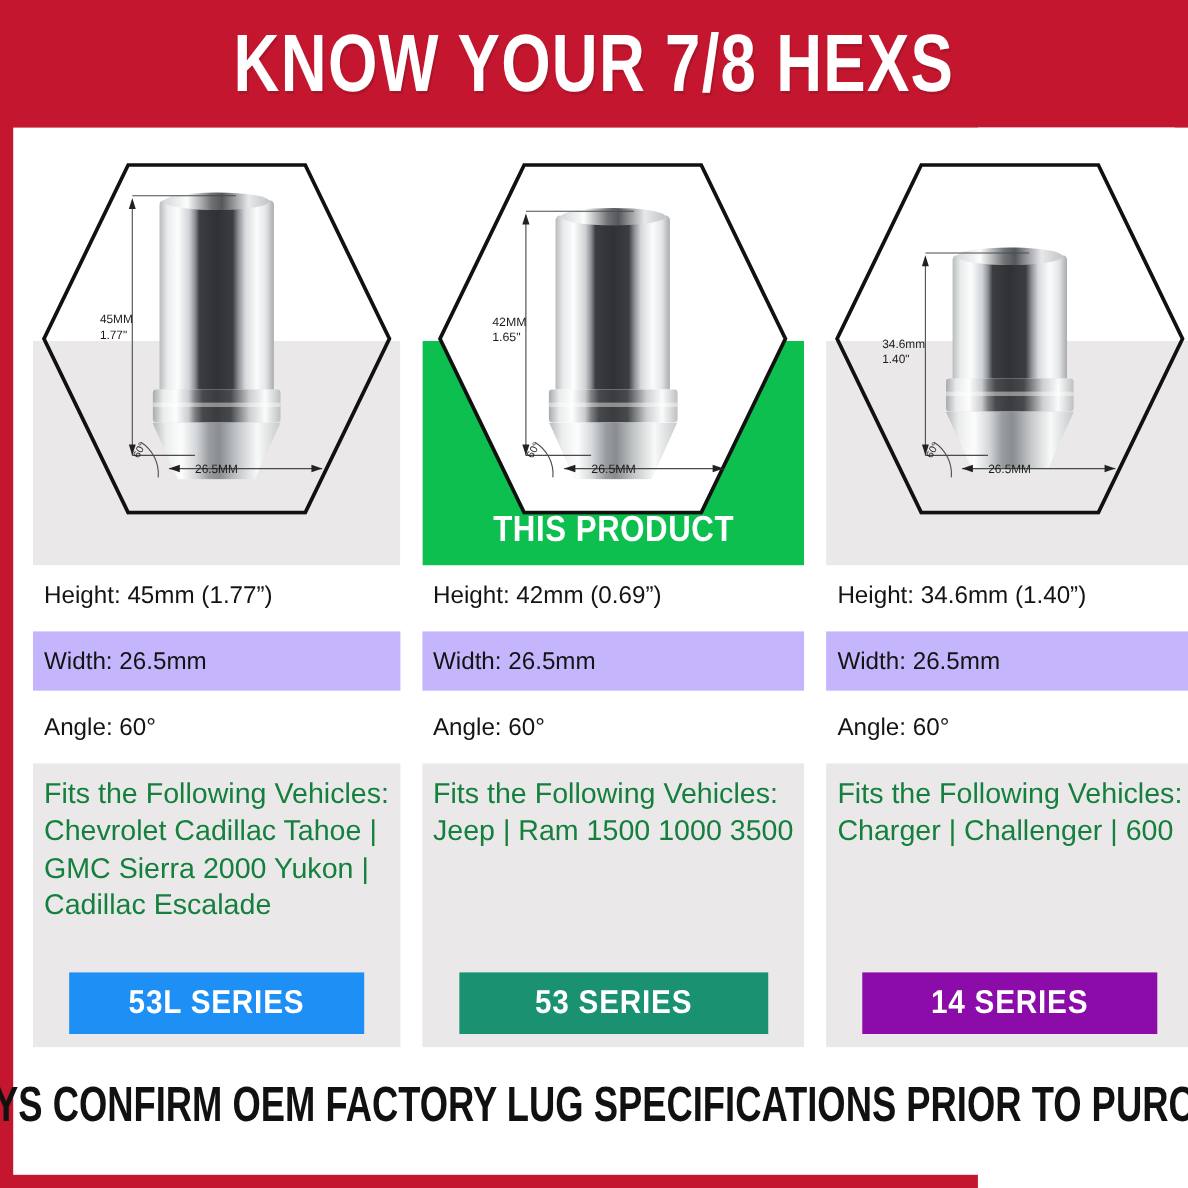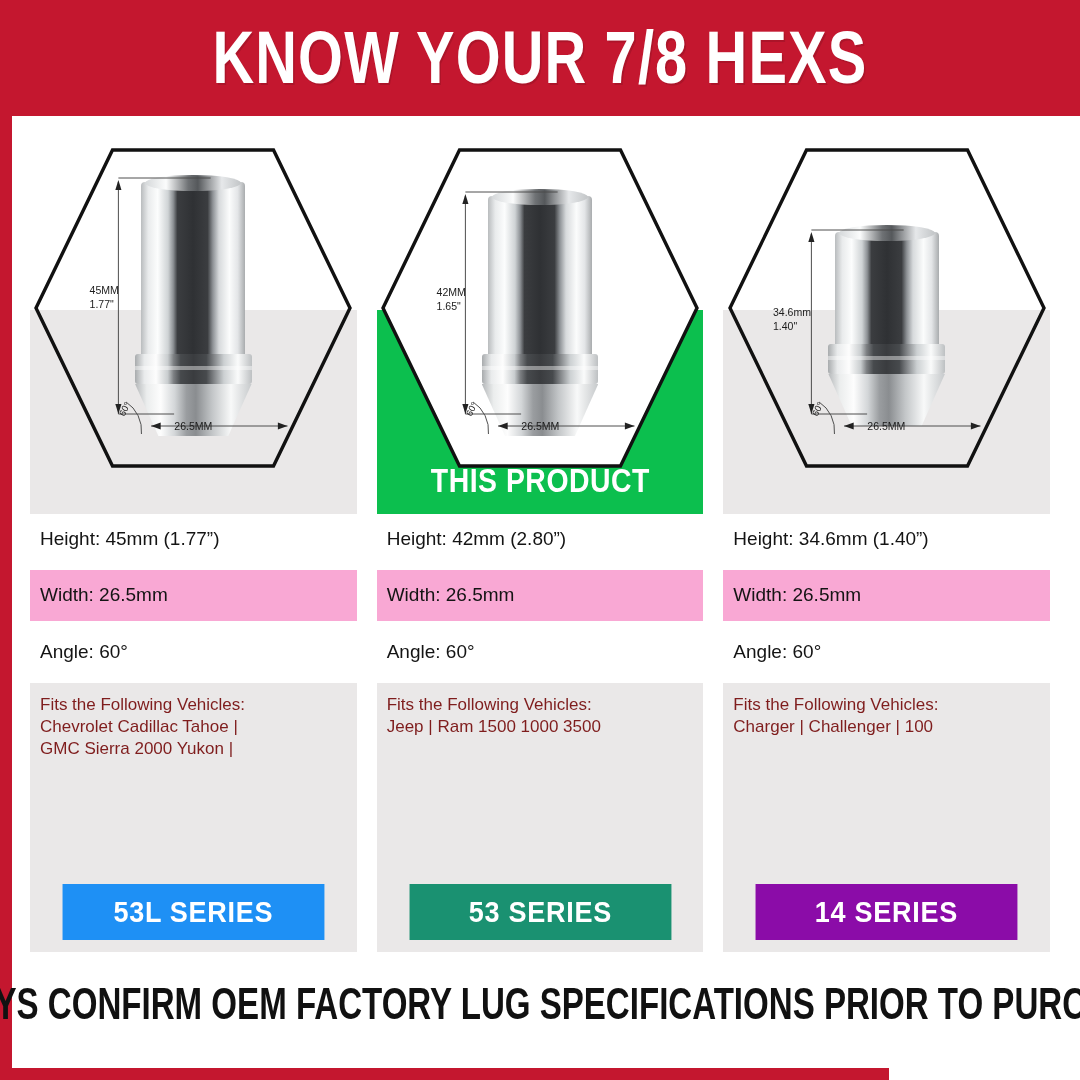--- a/index.html
+++ b/index.html
@@ -182,41 +182,41 @@
     font-size: 33px;
     font-weight: bold;
     letter-spacing: 0.6px;
     transform: scaleX(0.86);
     white-space: nowrap;
   }
 
   
   .spec {
     padding: 13px 8px 13px 10px;
-    font-size: 19px;
+    font-size: 22px;
     color: #141414;
     line-height: 1.28;
     background: #ffffff;
     white-space: nowrap;
   }
-  .spec.shaded { background: #f9a8d4; }
+  .spec.shaded { background: #c4b5fd; }
 
   .spacer-sm { height: 6px; background: #ffffff; }
 
   
   .fitment {
     background: #eae8e8;
     padding: 11px 10px 0 10px;
     flex: 1 1 auto;
     display: flex;
     flex-direction: column;
   }
   .fit-lines {
-    font-size: 17px;
-    color: #7f1d1d;
+    font-size: 26px;
+    color: #15803d;
     line-height: 1.29;
   }
   .fit-lines div { white-space: nowrap; }
 
   .series-badge {
     margin: 10px 8px 12px 8px;
     height: 56px;
     display: flex;
     align-items: center;
     justify-content: center;
@@ -307,20 +307,21 @@
         <div class="spec shaded">Width: 26.5mm</div>
         <div class="spacer-sm"></div>
         <div class="spec">Angle: 60°</div>
         <div class="spacer-sm"></div>
 
         <div class="fitment">
           <div class="fit-lines">
             <div>Fits the Following Vehicles:</div>
             <div>Chevrolet Cadillac Tahoe |</div>
             <div>GMC Sierra 2000 Yukon |</div>
+            <div>Cadillac Escalade</div>
           </div>
           <div class="series-badge badge-pad" style="background:#1e90f5;">53L SERIES</div>
         </div>
       </div>
 
       <div class="col">
         <div class="hero highlight">
           <div class="hero-fill" style="background: rgb(12, 191, 78);"></div>
 
           <div class="hero-hex">
@@ -353,21 +354,21 @@
               <text class="dim-txt" x="62" y="162">42MM</text>
               <text class="dim-txt" x="62" y="176">1.65"</text>
               <text class="dim-txt small" x="98" y="283" transform="rotate(-62 98 283)">60°</text>
               <text class="dim-txt" x="170" y="296" text-anchor="middle">26.5MM</text>
             </svg>
           </div>
 
           <div class="this-product">THIS PRODUCT</div>
         </div>
 
-        <div class="spec">Height: 42mm (2.80”)</div>
+        <div class="spec">Height: 42mm (0.69”)</div>
         <div class="spacer-sm"></div>
         <div class="spec shaded">Width: 26.5mm</div>
         <div class="spacer-sm"></div>
         <div class="spec">Angle: 60°</div>
         <div class="spacer-sm"></div>
 
         <div class="fitment">
           <div class="fit-lines">
             <div>Fits the Following Vehicles:</div>
             <div>Jeep | Ram 1500 1000 3500</div>
@@ -418,21 +419,21 @@
         <div class="spec">Height: 34.6mm (1.40”)</div>
         <div class="spacer-sm"></div>
         <div class="spec shaded">Width: 26.5mm</div>
         <div class="spacer-sm"></div>
         <div class="spec">Angle: 60°</div>
         <div class="spacer-sm"></div>
 
         <div class="fitment">
           <div class="fit-lines">
             <div>Fits the Following Vehicles:</div>
-            <div>Charger | Challenger | 100</div>
+            <div>Charger | Challenger | 600</div>
           </div>
           <div class="series-badge badge-pad" style="background:#8b0ca8;">14 SERIES</div>
         </div>
       </div>
 
     </div>
 
     <div class="footer-note">**ALWAYS CONFIRM OEM FACTORY LUG SPECIFICATIONS PRIOR TO PURCHASE**</div>
 
   </div>

